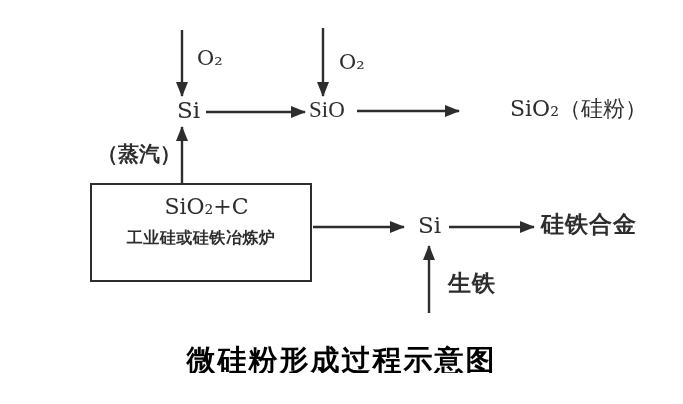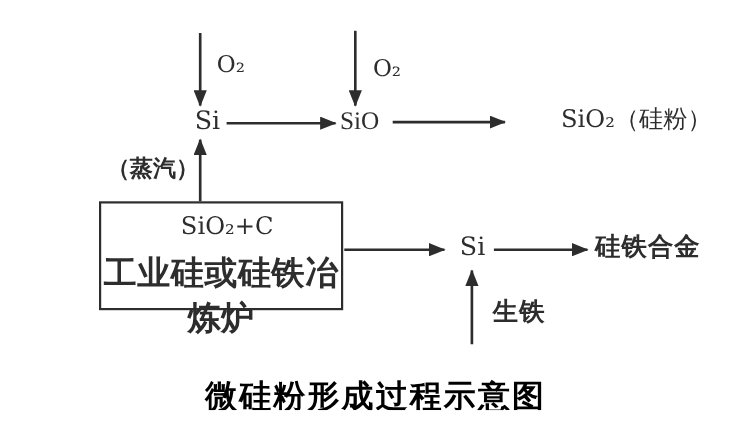--- a/index.html
+++ b/index.html
@@ -42,21 +42,21 @@
     text-align: center;
   }
   .furnace-line1 {
     margin-top: 9px;
     font-size: 22px;
     font-family: "DejaVu Serif", "Liberation Serif", serif;
     margin-left: 11px;
   }
   .furnace-line2 {
     margin-top: 9px;
-    font-size: 30px;
+    font-size: 16px;
     font-weight: 700;
     font-family: "Liberation Sans", sans-serif;
     letter-spacing: 0.5px;
   }
   .caption {
     position: absolute;
     left: 0; top: 341px;
     width: 100%;
     text-align: center;
     font-size: 29px;

